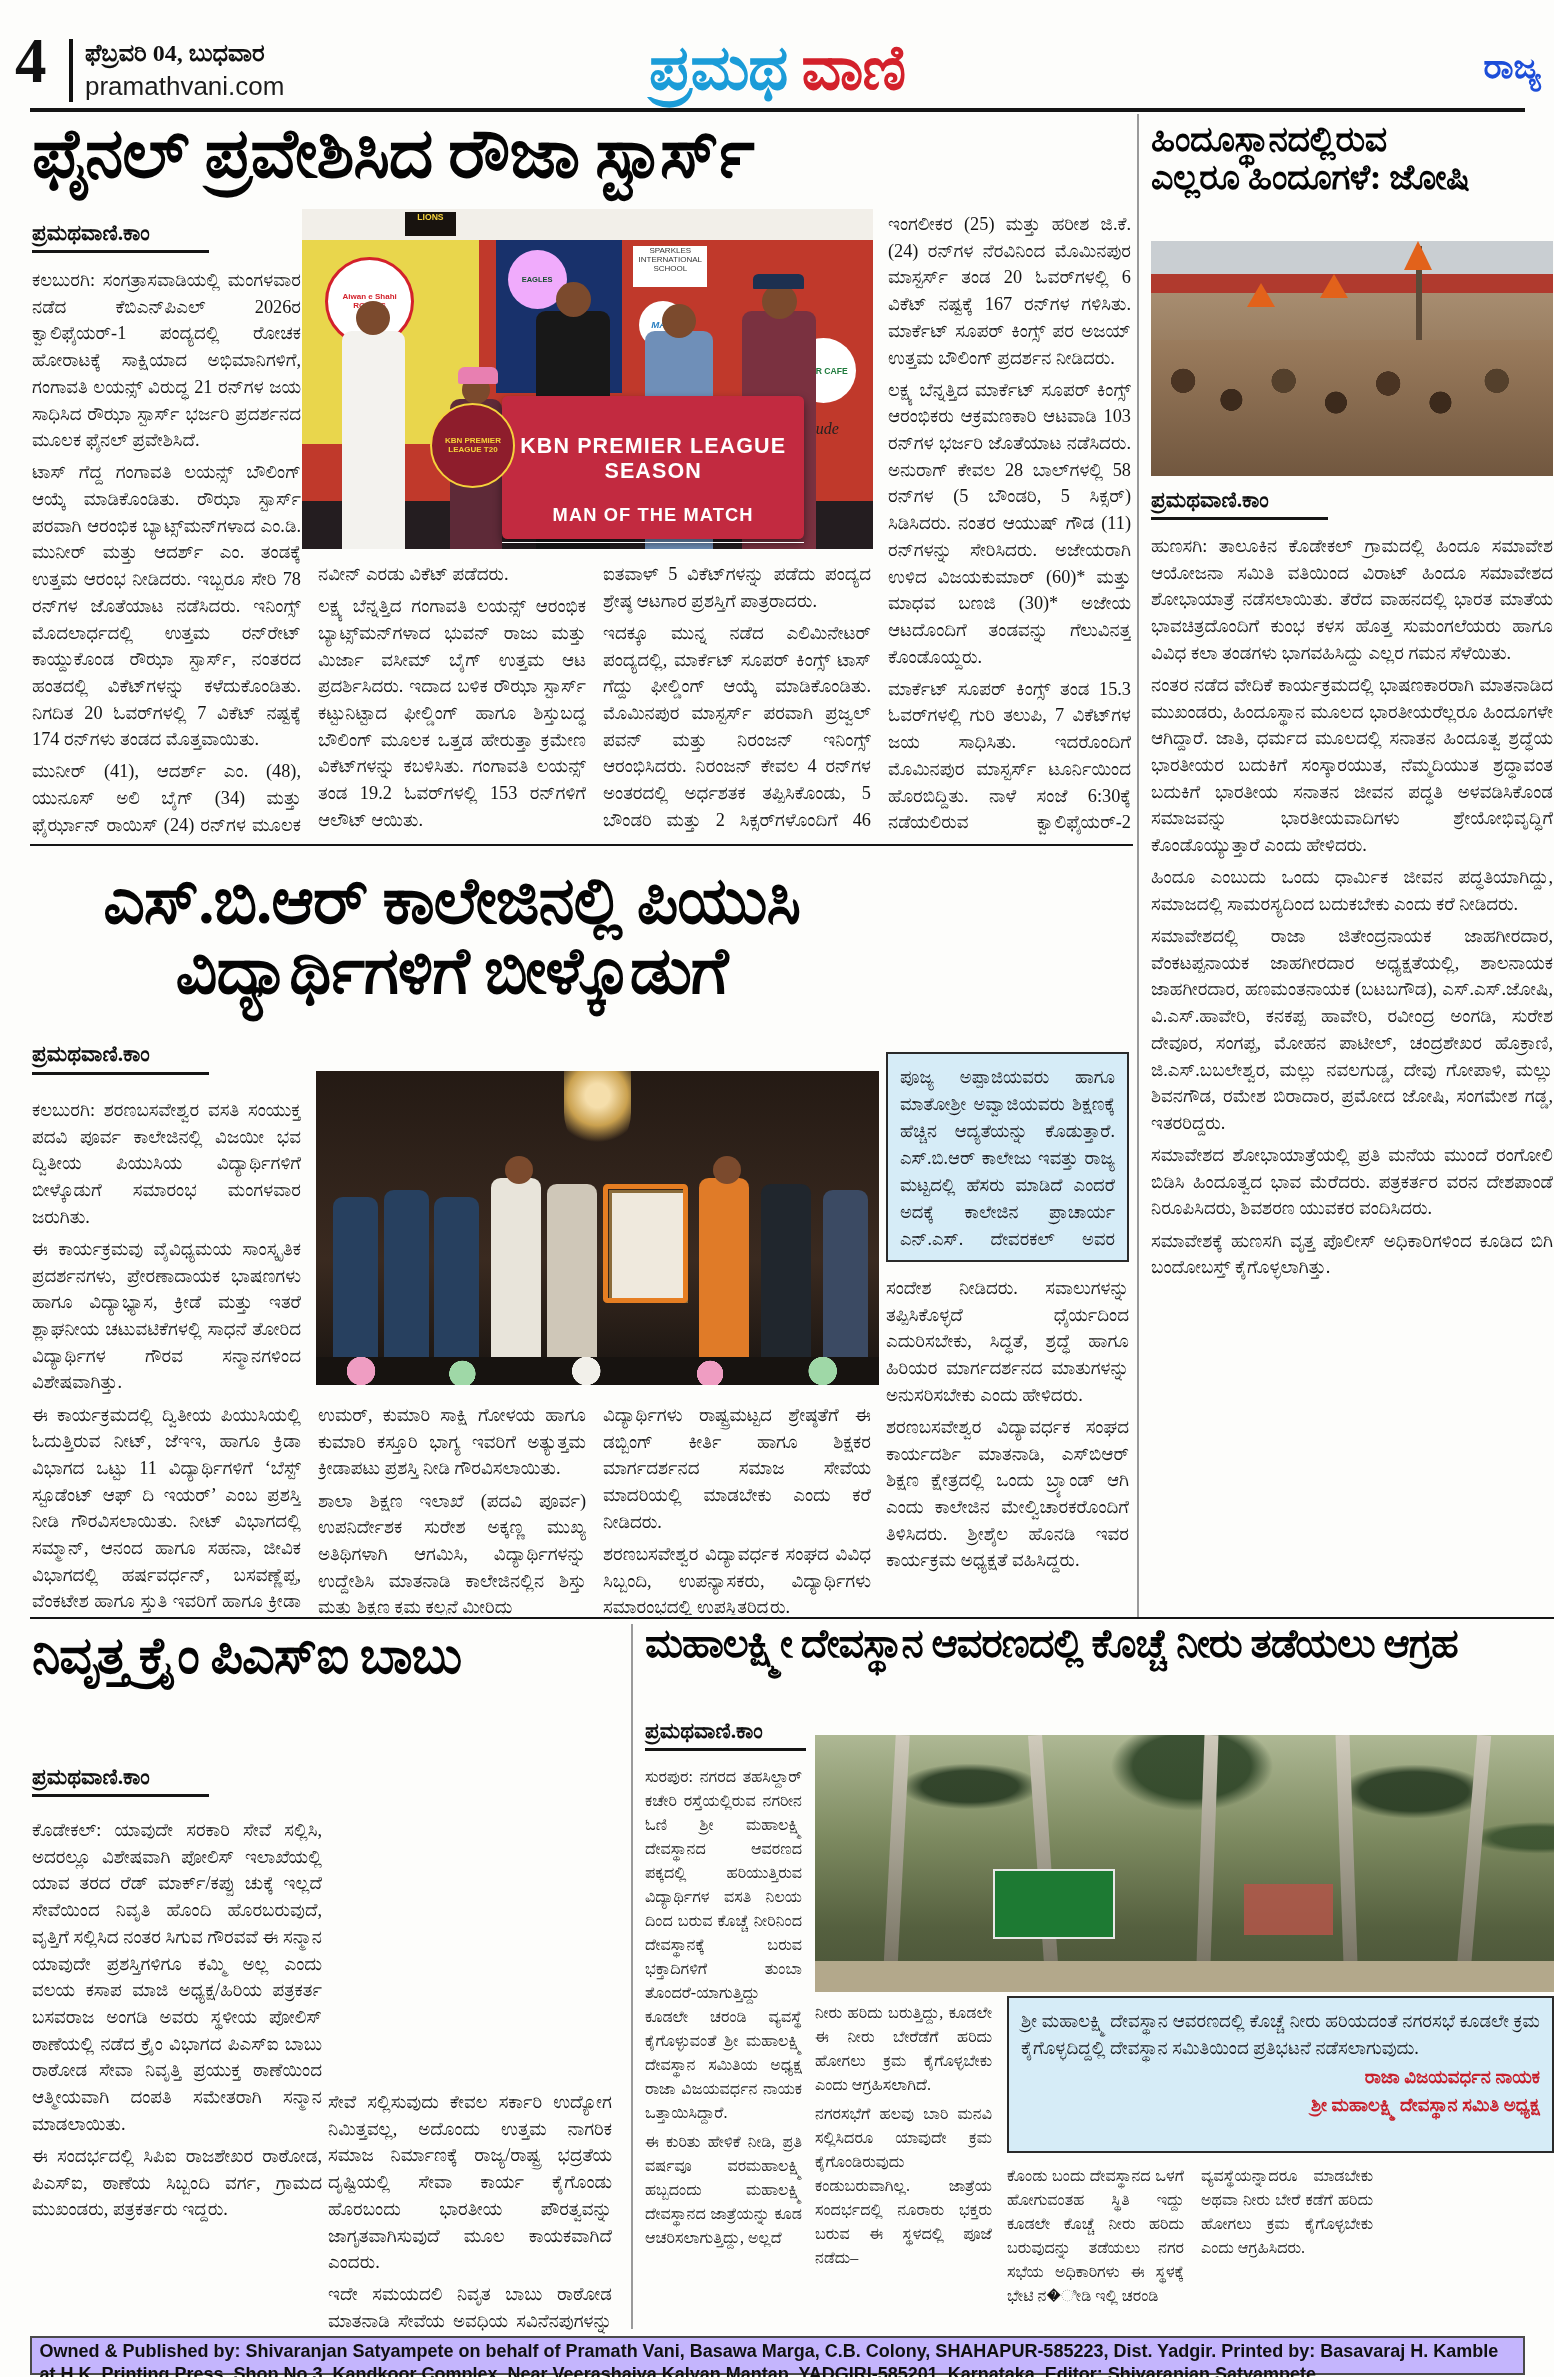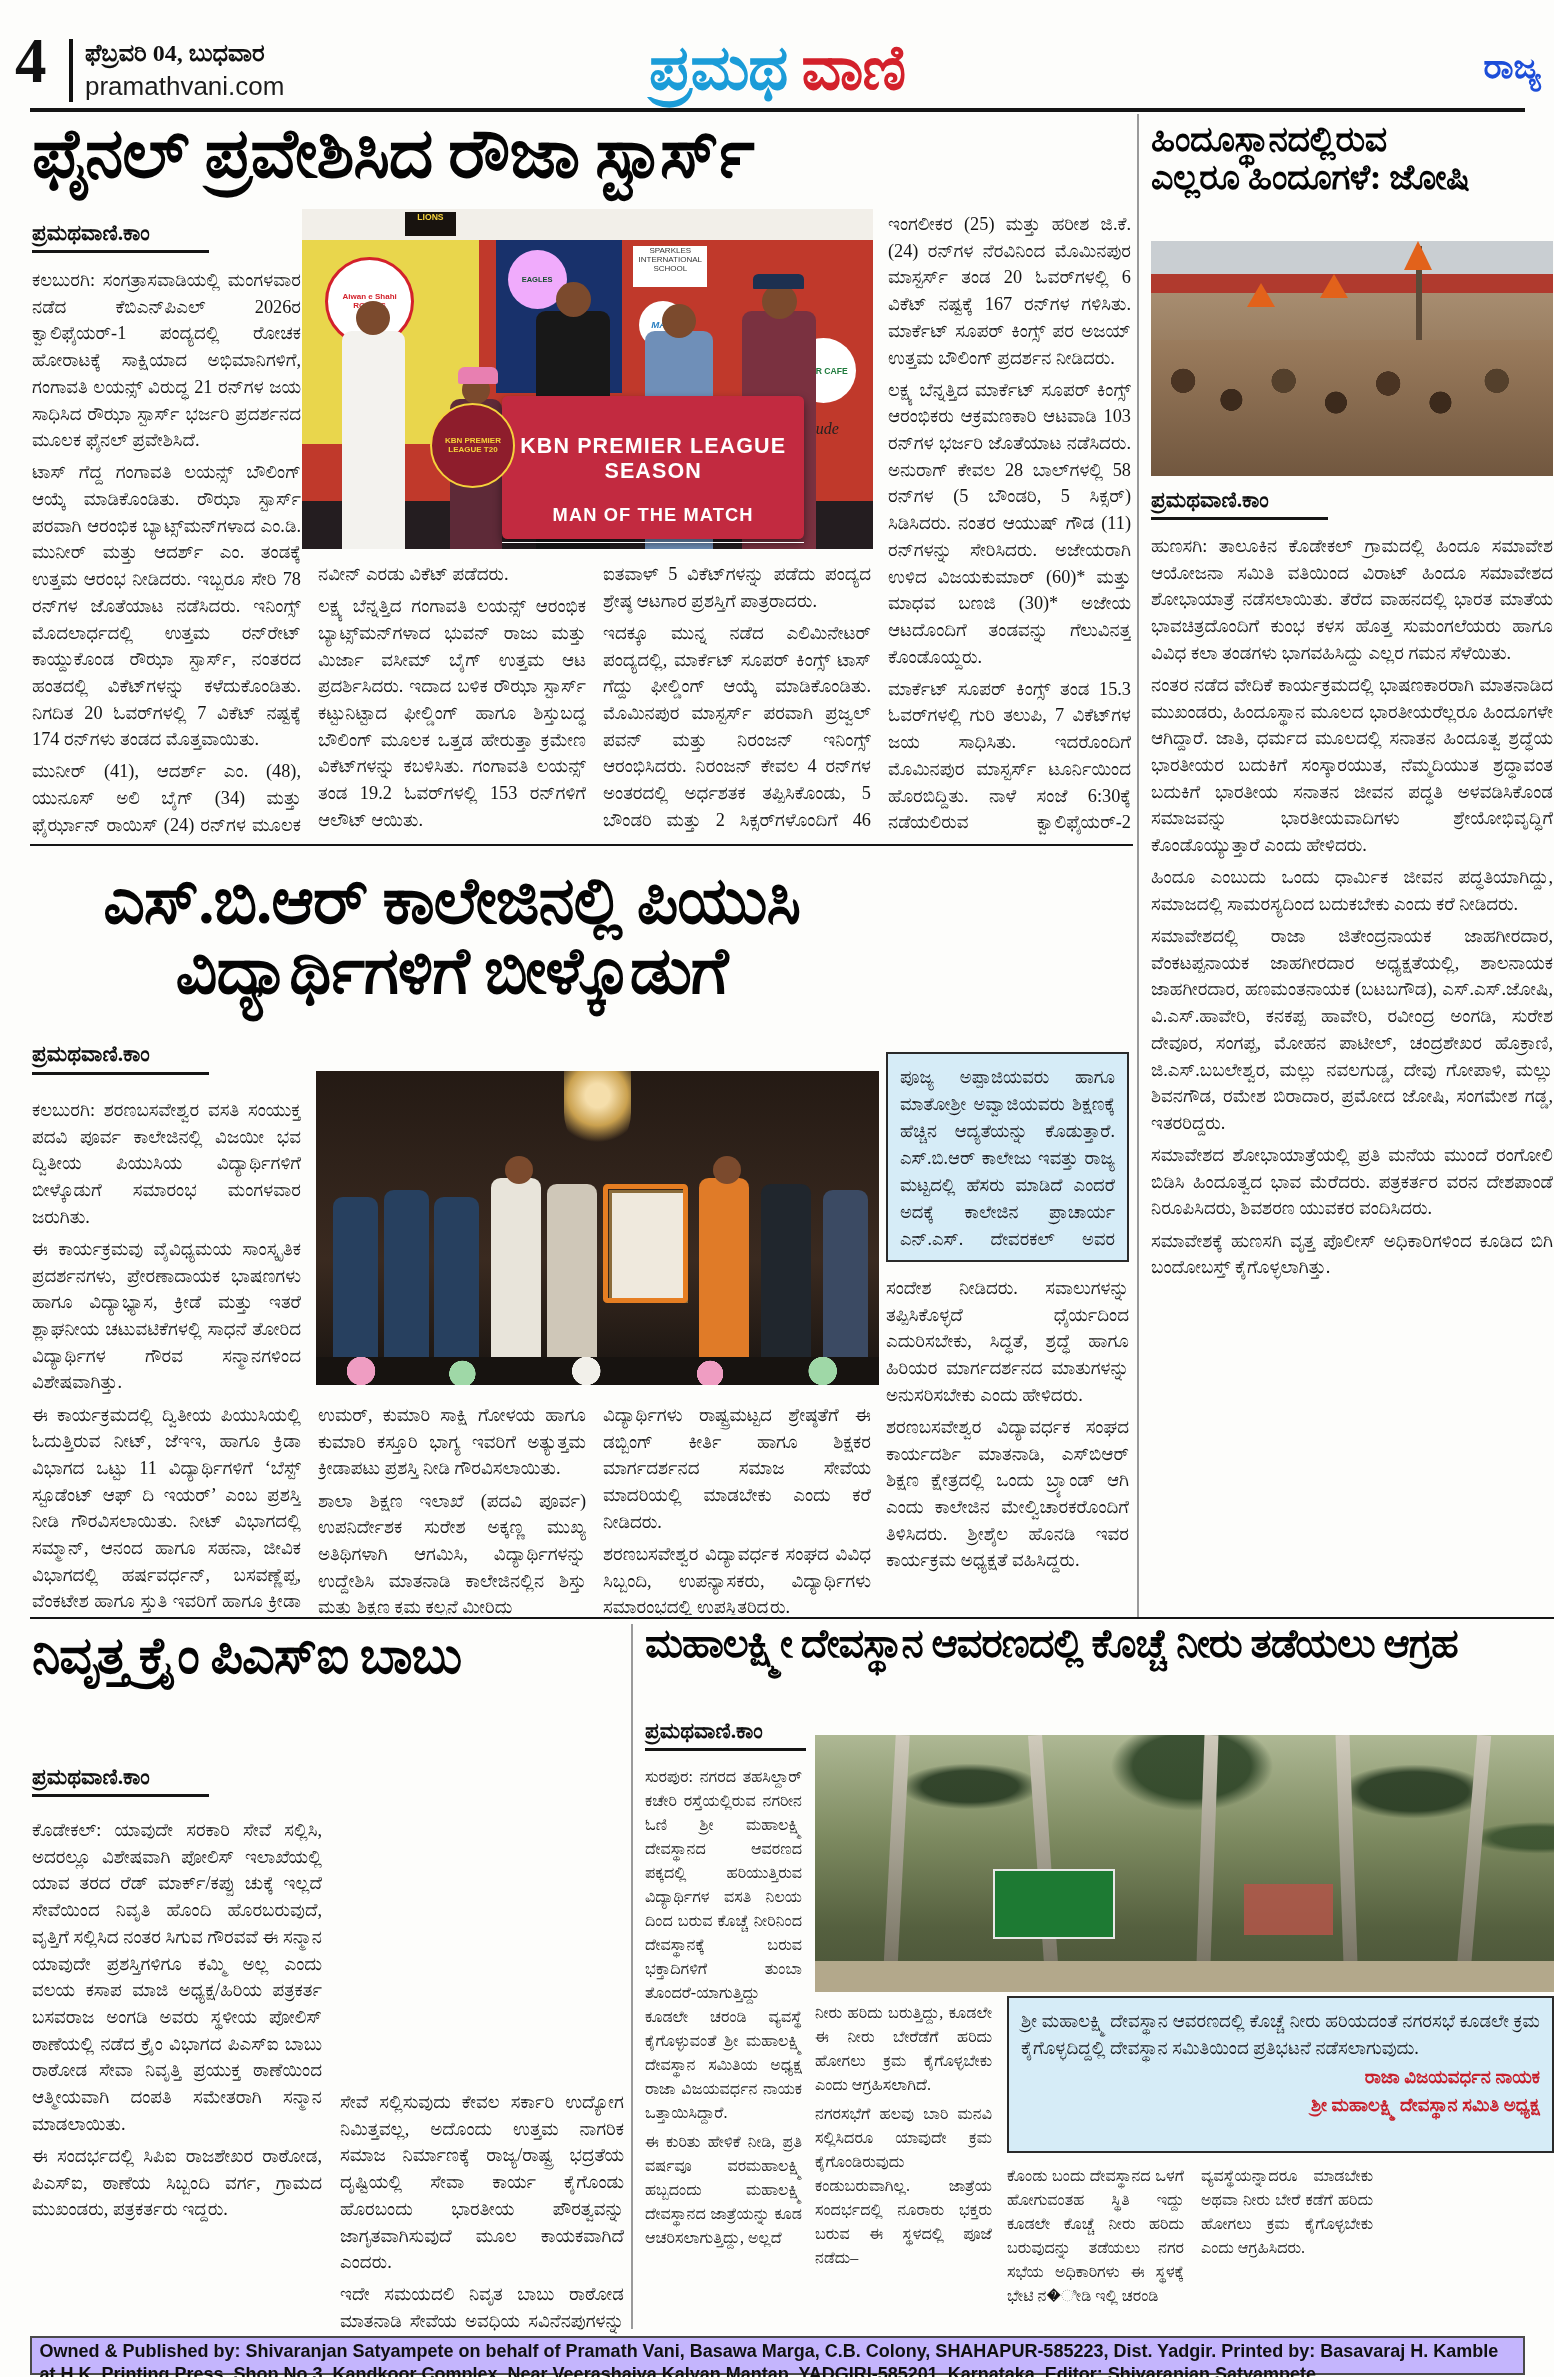--- a/index.html
+++ b/index.html
@@ -215,21 +215,21 @@
   </div>
 
   <div class="abs byline" style="left:32px;top:1765px;">ಪ್ರಮಥವಾಣಿ.ಕಾಂ</div>
   <div class="abs bylinerule" style="left:32px;top:1794px;width:177px;"></div>
 
 
   <div class="abs col" style="left:32px;top:1817px;width:290px;height:538px;">
     <p>ಕೊಡೇಕಲ್: ಯಾವುದೇ ಸರಕಾರಿ ಸೇವೆ ಸಲ್ಲಿಸಿ, ಅದರಲ್ಲೂ ವಿಶೇಷವಾಗಿ ಪೋಲಿಸ್ ಇಲಾಖೆಯಲ್ಲಿ ಯಾವ ತರದ ರೆಡ್ ಮಾರ್ಕ್/ಕಪ್ಪು ಚುಕ್ಕೆ ಇಲ್ಲದೆ ಸೇವೆಯಿಂದ ನಿವೃತಿ ಹೊಂದಿ ಹೊರಬರುವುದೆ, ವೃತ್ತಿಗೆ ಸಲ್ಲಿಸಿದ ನಂತರ ಸಿಗುವ ಗೌರವವೆ ಈ ಸನ್ಮಾನ ಯಾವುದೇ ಪ್ರಶಸ್ತಿಗಳಿಗೂ ಕಮ್ಮಿ ಅಲ್ಲ ಎಂದು ವಲಯ ಕಸಾಪ ಮಾಜಿ ಅಧ್ಯಕ್ಷ/ಹಿರಿಯ ಪತ್ರಕರ್ತ ಬಸವರಾಜ ಅಂಗಡಿ ಅವರು ಸ್ಥಳೀಯ ಪೋಲಿಸ್ ಠಾಣೆಯಲ್ಲಿ ನಡೆದ ಕ್ರೈಂ ವಿಭಾಗದ ಪಿಎಸ್ಐ ಬಾಬು ರಾಠೋಡ ಸೇವಾ ನಿವೃತ್ತಿ ಪ್ರಯುಕ್ತ ಠಾಣೆಯಿಂದ ಆತ್ಮೀಯವಾಗಿ ದಂಪತಿ ಸಮೇತರಾಗಿ ಸನ್ಮಾನ ಮಾಡಲಾಯಿತು.</p>
     <p>ಈ ಸಂದರ್ಭದಲ್ಲಿ ಸಿಪಿಐ ರಾಜಶೇಖರ ರಾಠೋಡ, ಪಿಎಸ್ಐ, ಠಾಣೆಯ ಸಿಬ್ಬಂದಿ ವರ್ಗ, ಗ್ರಾಮದ ಮುಖಂಡರು, ಪತ್ರಕರ್ತರು ಇದ್ದರು.</p>
   </div>
-  <div class="abs col" style="left:340px;top:2089px;width:284px;height:266px;">
+  <div class="abs col" style="left:328px;top:2089px;width:284px;height:266px;">
     <p>ಸೇವೆ ಸಲ್ಲಿಸುವುದು ಕೇವಲ ಸರ್ಕಾರಿ ಉದ್ಯೋಗ ನಿಮಿತ್ತವಲ್ಲ, ಅದೊಂದು ಉತ್ತಮ ನಾಗರಿಕ ಸಮಾಜ ನಿರ್ಮಾಣಕ್ಕೆ ರಾಜ್ಯ/ರಾಷ್ಟ್ರ ಭದ್ರತೆಯ ದೃಷ್ಟಿಯಲ್ಲಿ ಸೇವಾ ಕಾರ್ಯ ಕೈಗೊಂಡು ಹೊರಬಂದು ಭಾರತೀಯ ಪೌರತ್ವವನ್ನು ಜಾಗೃತವಾಗಿಸುವುದೆ ಮೂಲ ಕಾಯಕವಾಗಿದೆ ಎಂದರು.</p>
     <p>ಇದೇ ಸಮಯದಲಿ ನಿವೃತ ಬಾಬು ರಾಠೋಡ ಮಾತನಾಡಿ ಸೇವೆಯ ಅವಧಿಯ ಸವಿನೆನಪುಗಳನ್ನು ಹಂಚಿಕೊಂಡರು.</p>
   </div>
 
   <div class="abs vrule" style="left:631px;top:1624px;width:1.6px;height:705px;"></div>
 
   <div class="abs headline" style="left:645px;top:1622px;width:909px;font-size:40px;white-space:nowrap;">ಮಹಾಲಕ್ಷ್ಮೀ ದೇವಸ್ಥಾನ ಆವರಣದಲ್ಲಿ ಕೊಚ್ಚೆ ನೀರು ತಡೆಯಲು ಆಗ್ರಹ</div>
 
   <div class="abs byline" style="left:645px;top:1719px;">ಪ್ರಮಥವಾಣಿ.ಕಾಂ</div>
   <div class="abs bylinerule" style="left:645px;top:1748px;width:161px;"></div>

